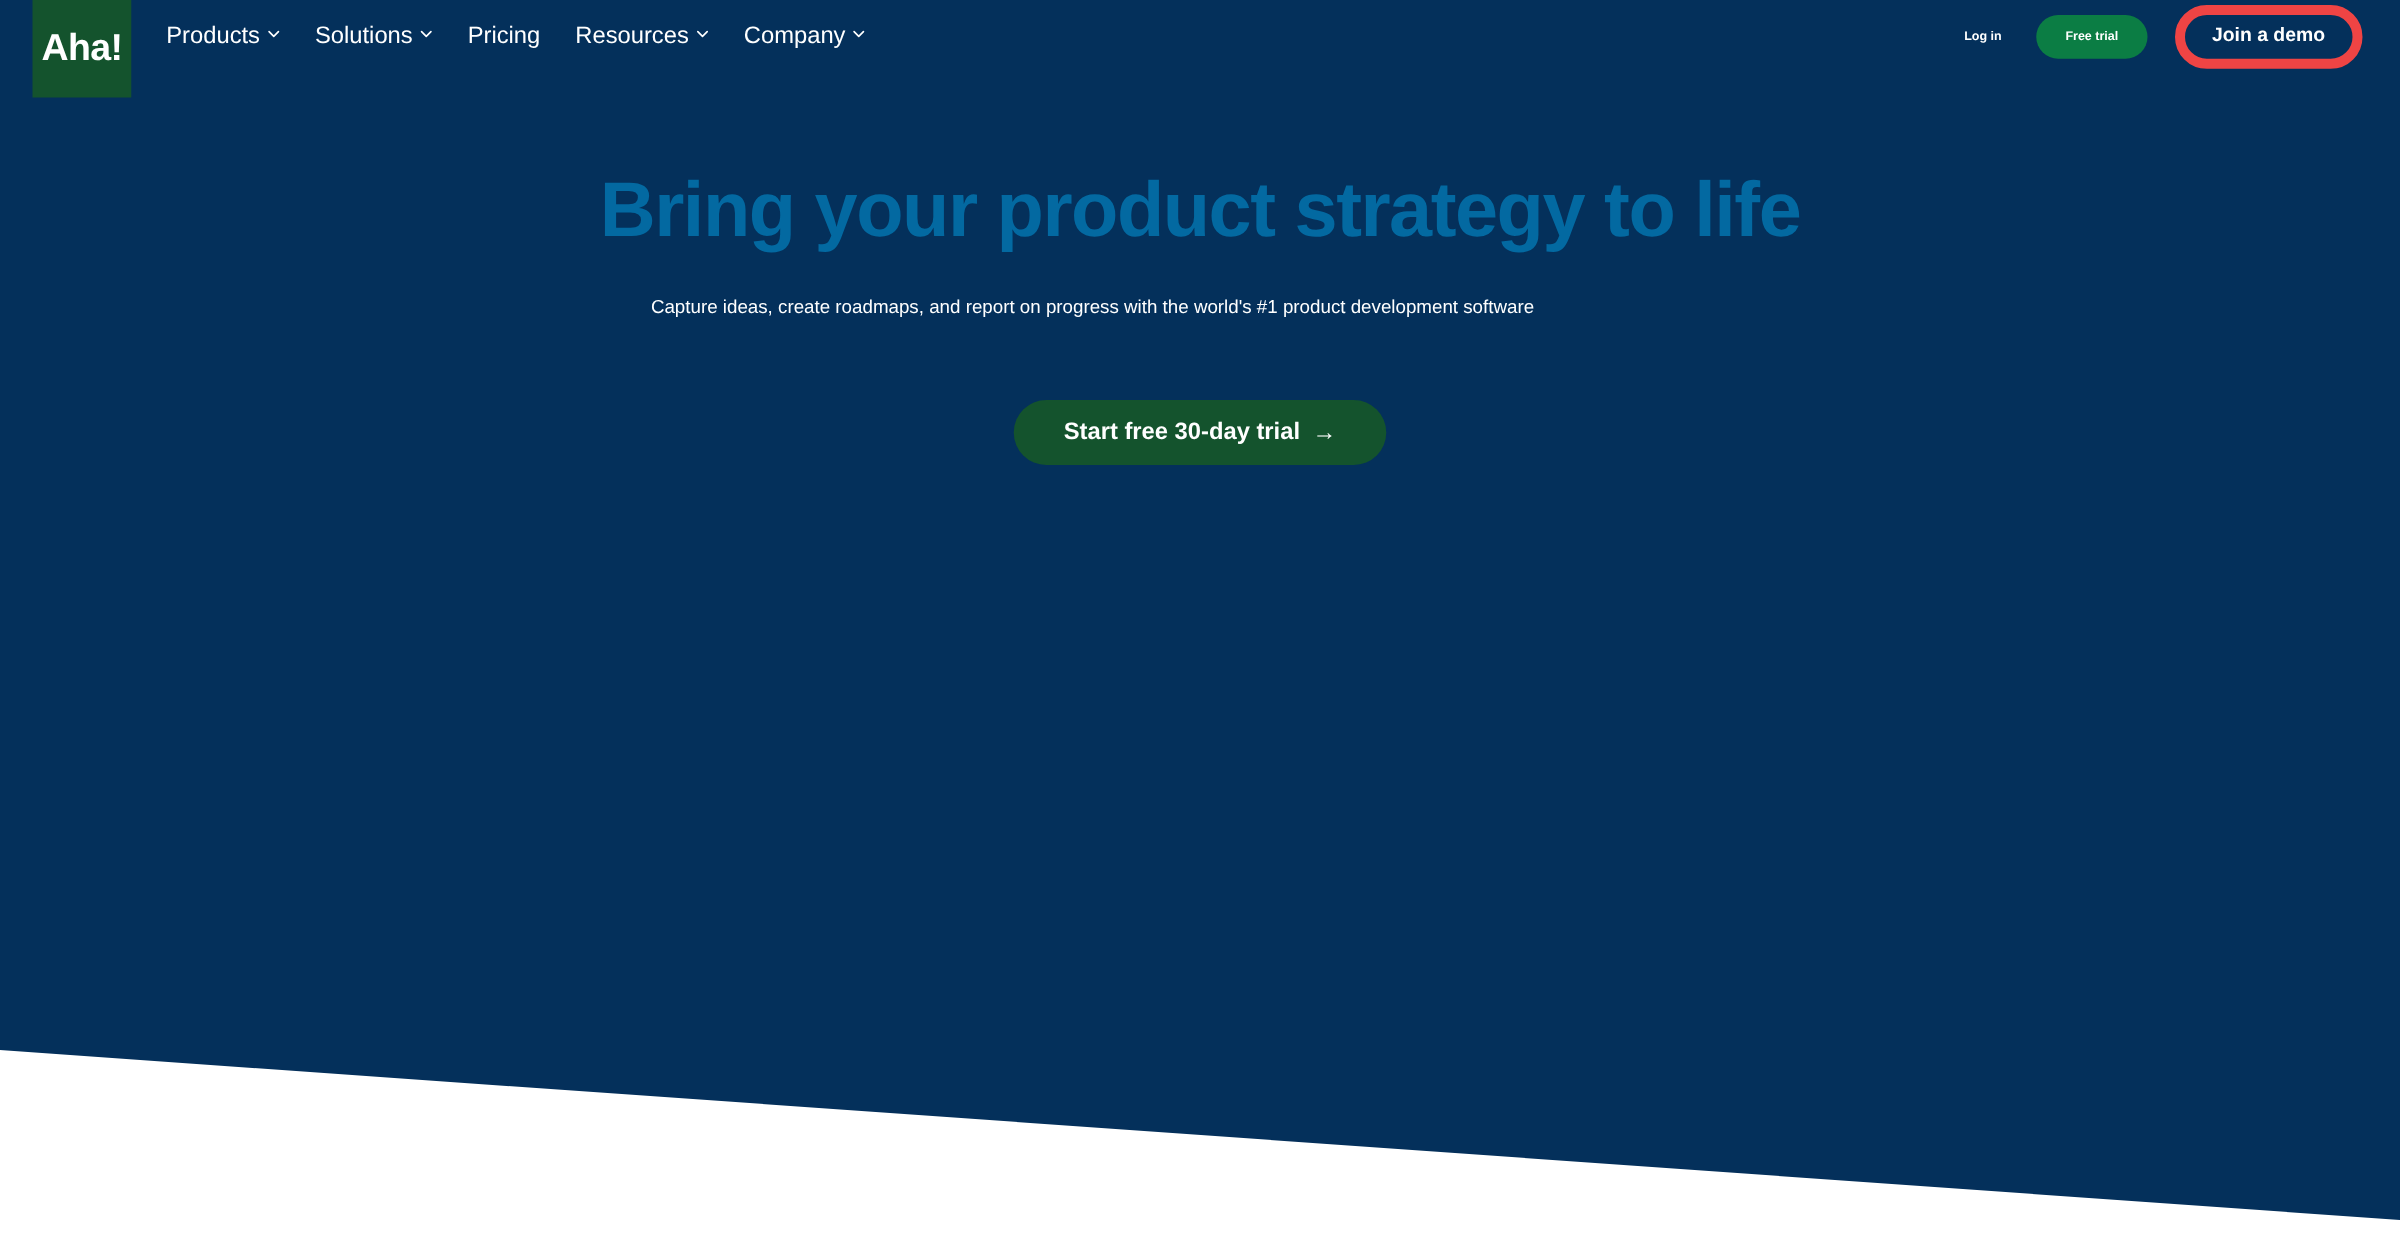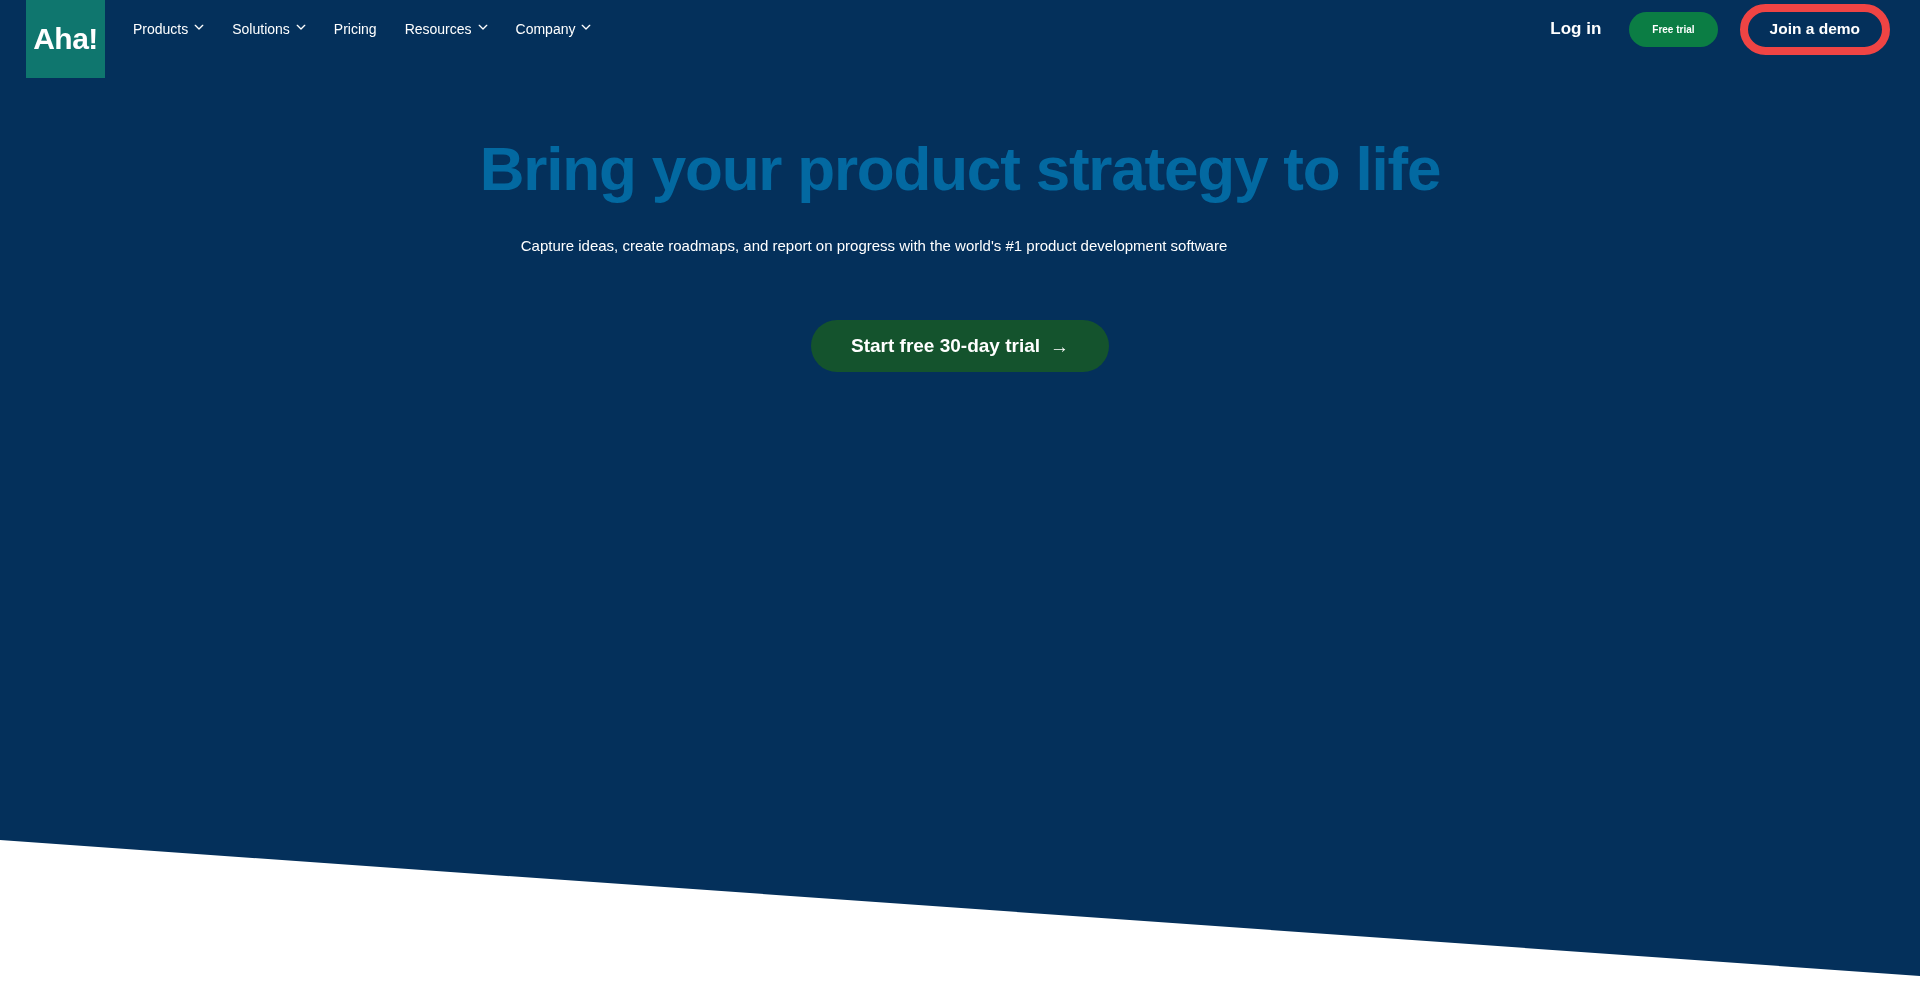--- a/index.html
+++ b/index.html
@@ -45,21 +45,21 @@
     height: 78px;
     z-index: 20;
   }
 
   .logo {
     position: absolute;
     left: 26px;
     top: 0;
     width: 79px;
     height: 78px;
-    background: #0f766e;
+    background: #14532d;
     display: flex;
     align-items: center;
     justify-content: center;
     text-decoration: none;
   }
   .logo-text {
     color: #ffffff;
     font-size: 30px;
     font-weight: 800;
     letter-spacing: -0.5px;
@@ -74,21 +74,21 @@
     height: 58px;
     display: flex;
     align-items: center;
     gap: 0;
   }
   .nav-item {
     display: flex;
     align-items: center;
     gap: 6px;
     color: #ffffff;
-    font-size: 14px;
+    font-size: 19px;
     font-weight: 400;
     text-decoration: none;
     padding: 0 0 0 0;
     margin-right: 28px;
     white-space: nowrap;
     cursor: pointer;
   }
   .nav-item:last-child { margin-right: 0; }
   .chev {
     display: inline-block;
@@ -103,21 +103,21 @@
     position: absolute;
     right: 30px;
     top: 0;
     height: 58px;
     display: flex;
     align-items: center;
     gap: 0;
   }
   .login-link {
     color: #ffffff;
-    font-size: 17px;
+    font-size: 10px;
     font-weight: 700;
     text-decoration: none;
     margin-right: 28px;
     white-space: nowrap;
     cursor: pointer;
   }
   .btn-freetrial {
     display: inline-flex;
     align-items: center;
     justify-content: center;

